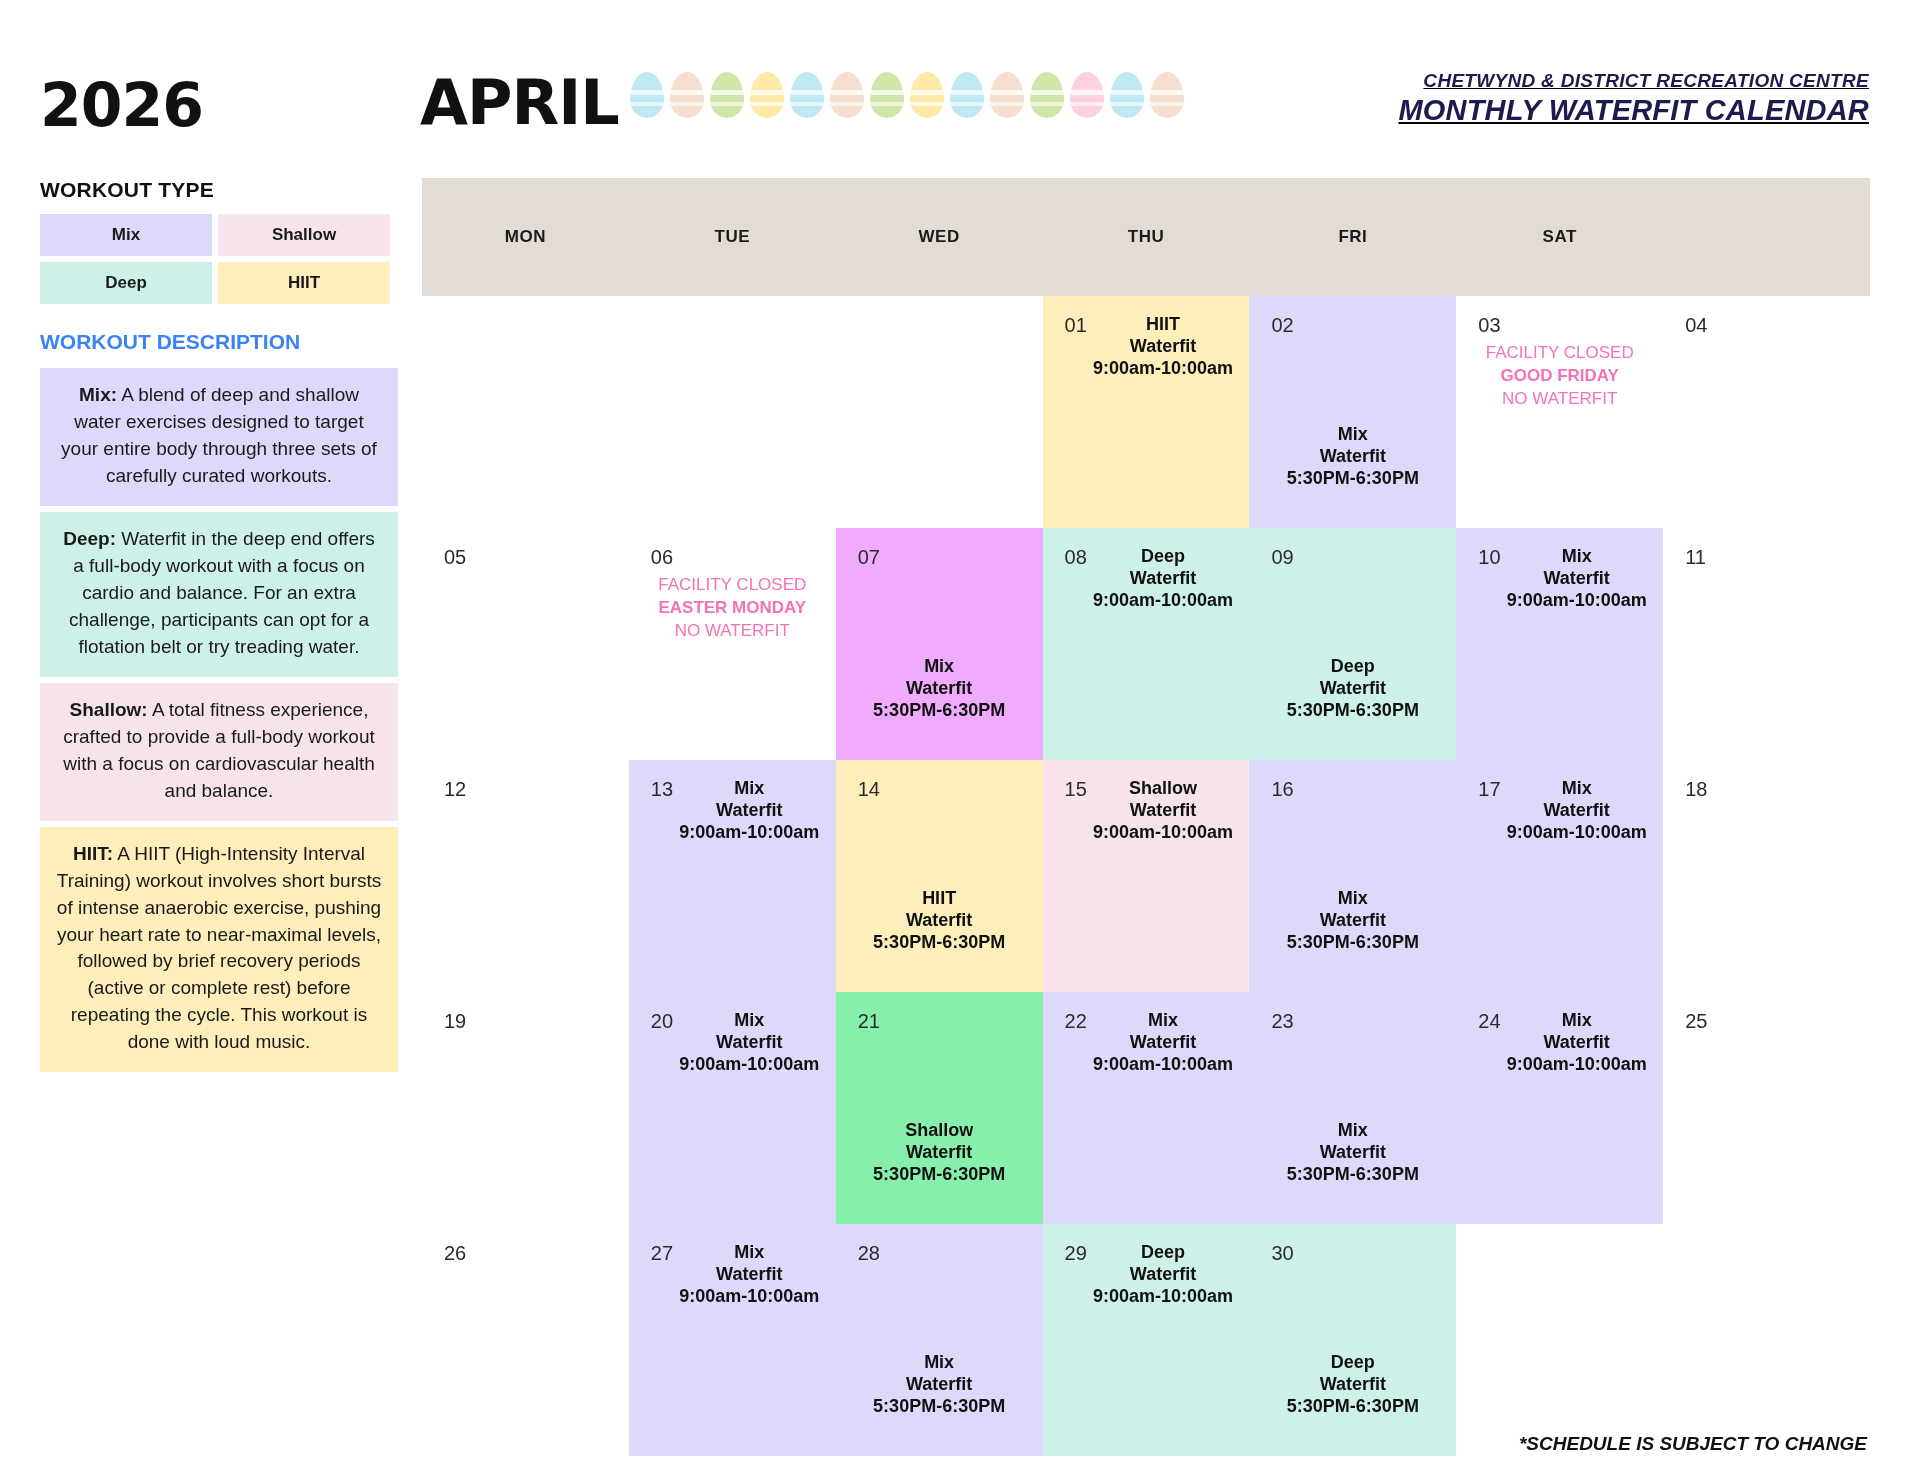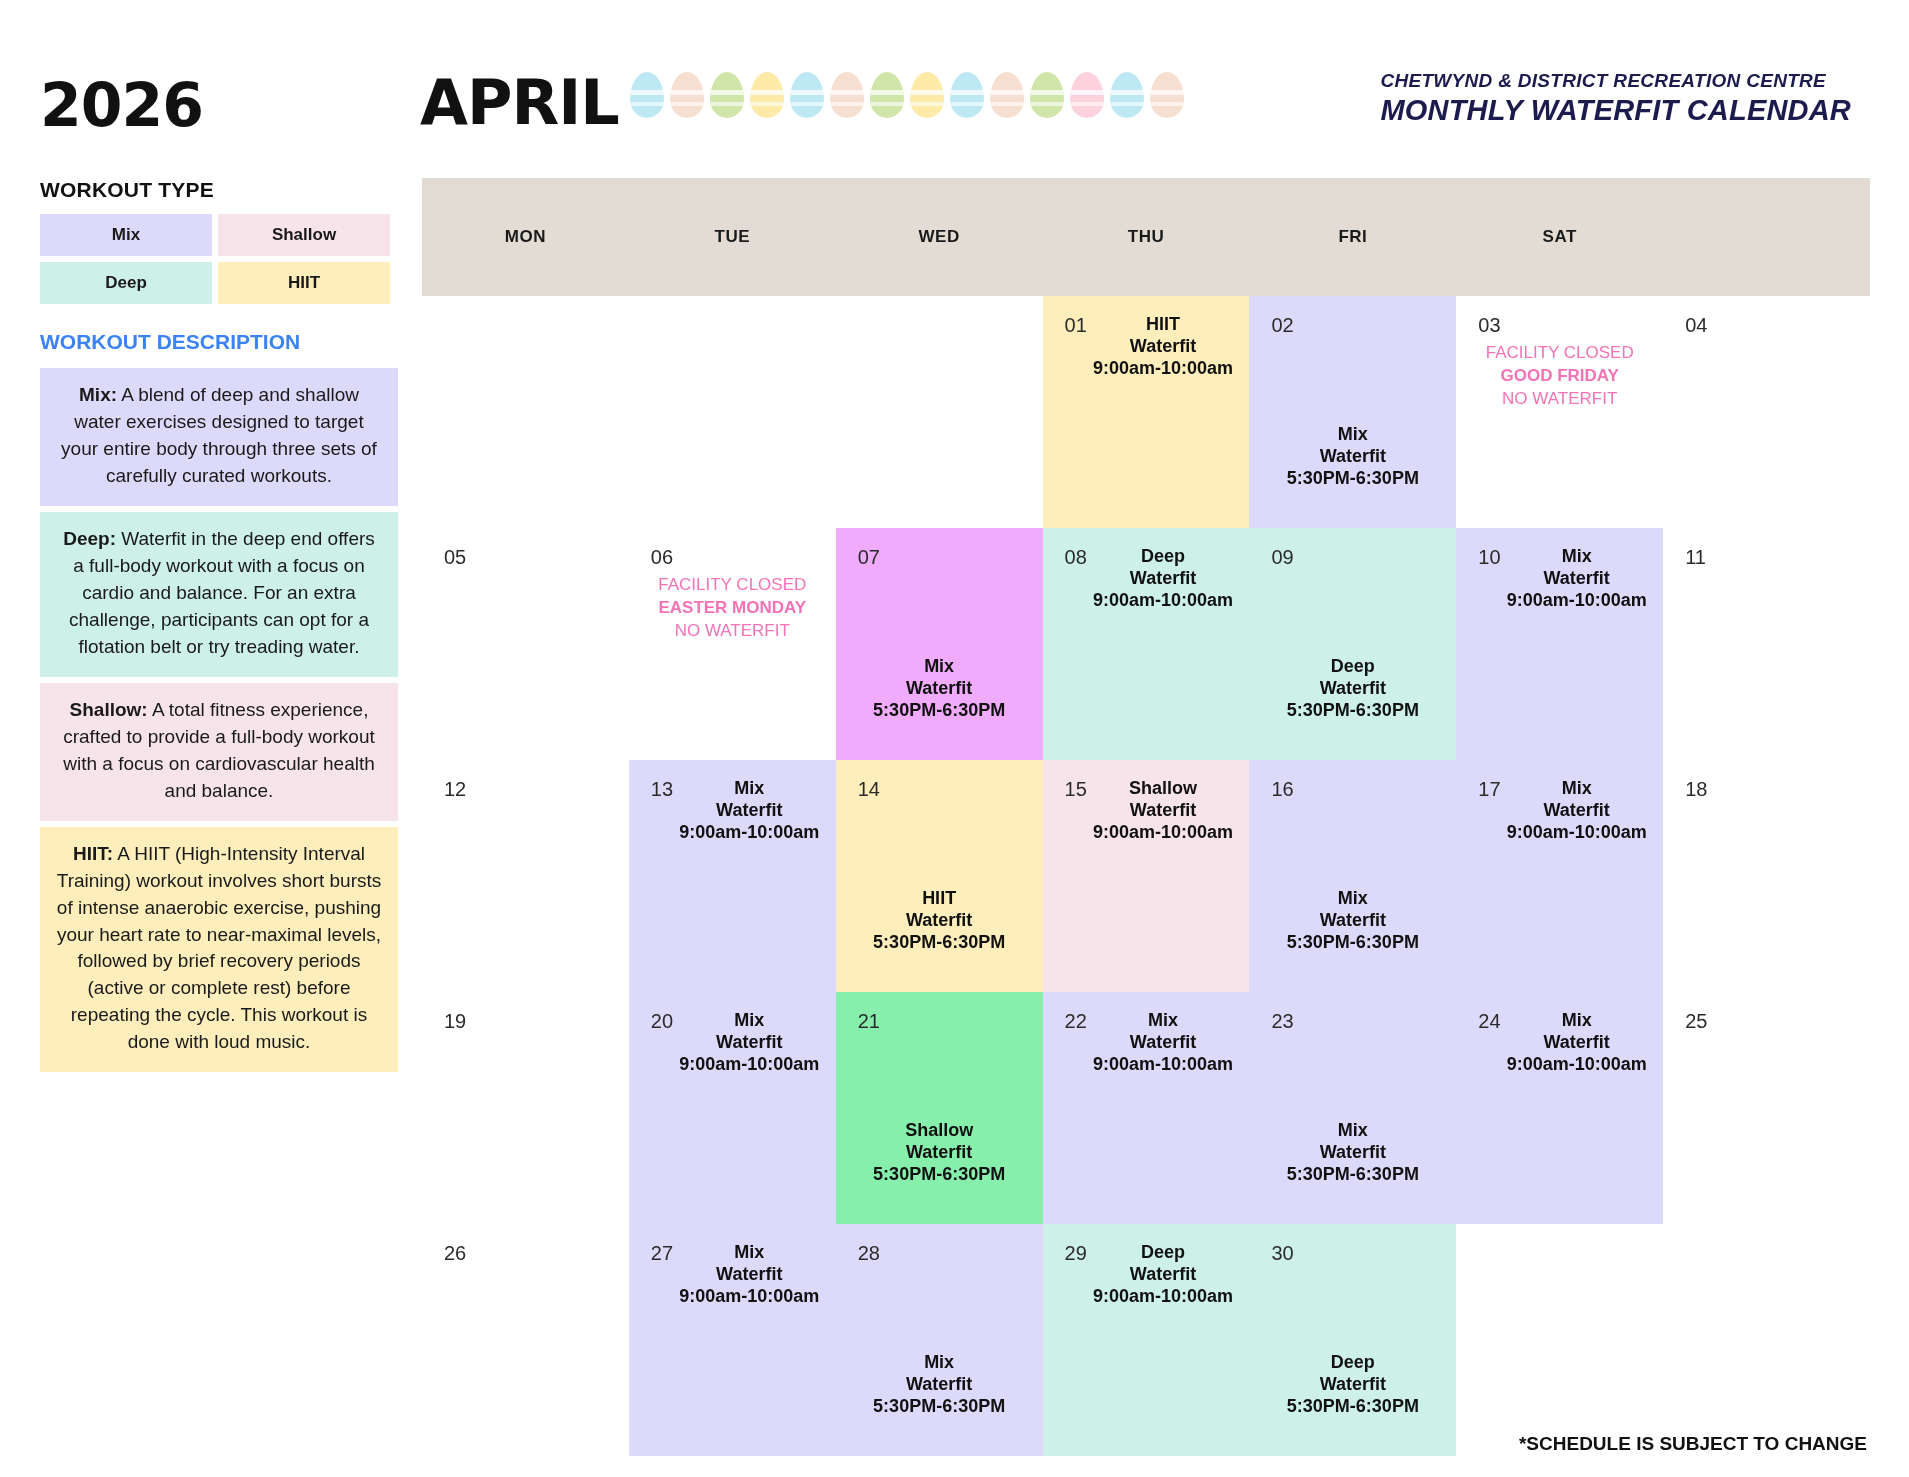--- a/index.html
+++ b/index.html
@@ -64,23 +64,24 @@
   .egg::before {
     content: "";
     position: absolute;
     left: 0; right: 0;
     top: 65%;
     height: 4px;
     background: rgba(255,255,255,0.6);
   }
   .brand {
     position: absolute;
-    right: 58px;
+    right: 40px;
     top: 70px;
-    text-align: left;
+    text-align: right;
+    text-decoration: underline;
   }
   .brand .line1 {
     font-size: 19px;
     font-weight: 700;
     font-style: italic;
     color: #1b1b4d;
     letter-spacing: 0.3px;
   }
   .brand .line2 {
     font-size: 29px;
@@ -199,20 +200,21 @@
     margin-top: 28px;
   }
   .closed .strong { font-weight: 800; }
 
   .footnote {
     position: absolute;
     right: 42px;
     bottom: 22px;
     font-size: 19px;
     font-weight: 800;
+    font-style: italic;
     color: #111111;
     text-align: right;
   }
 </style>
 </head>
 <body>
 
 <div class="page">
 
   <div class="year">2026</div>

